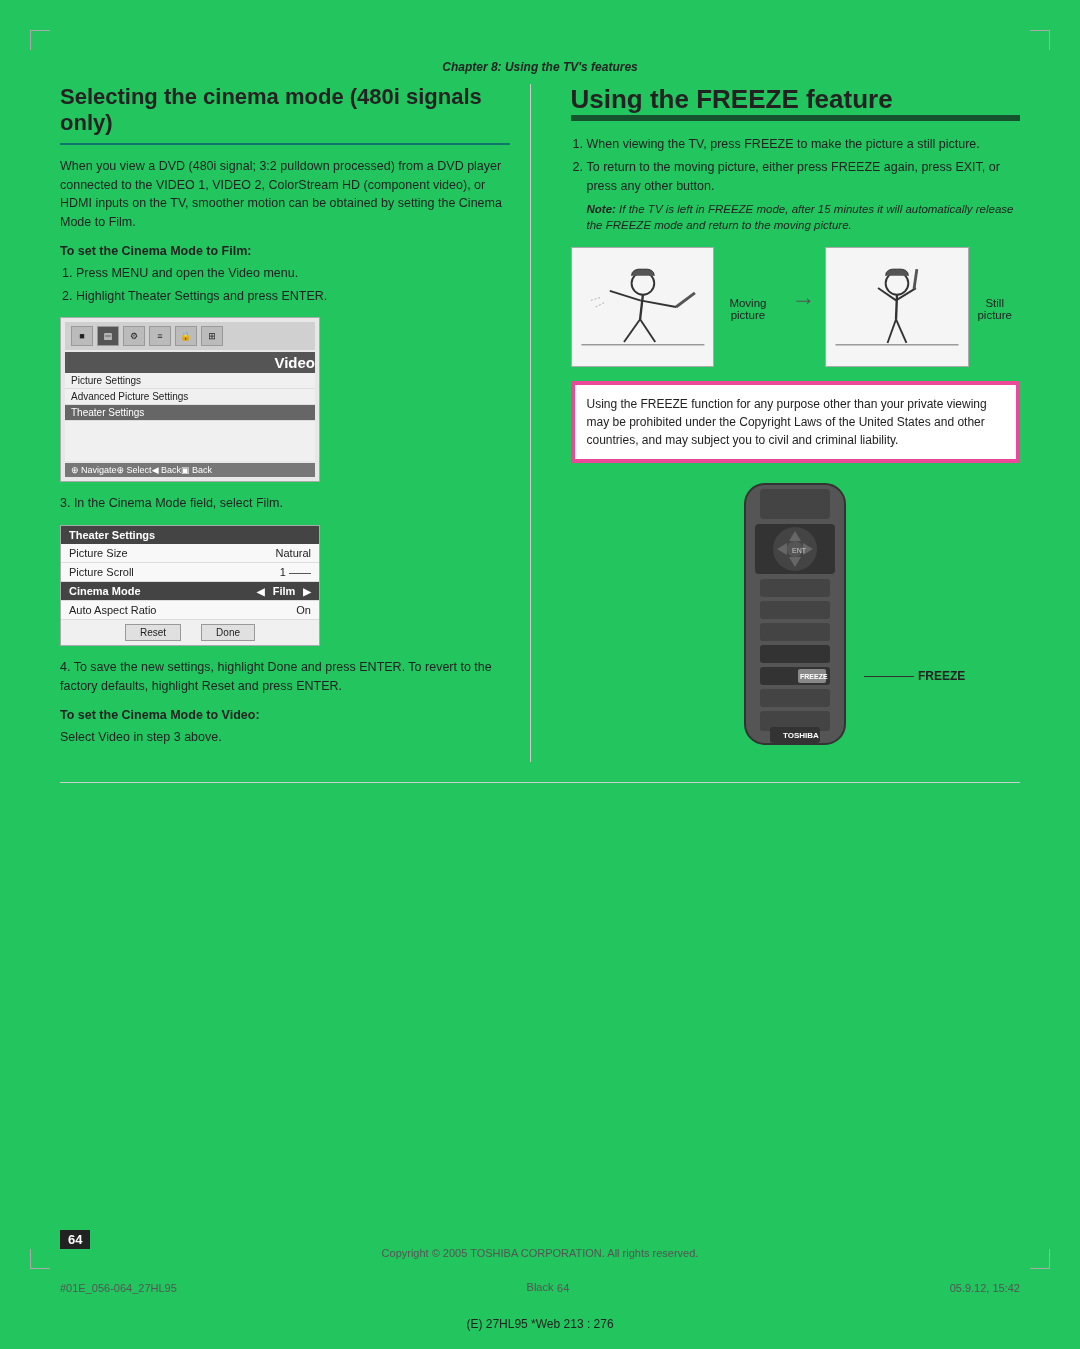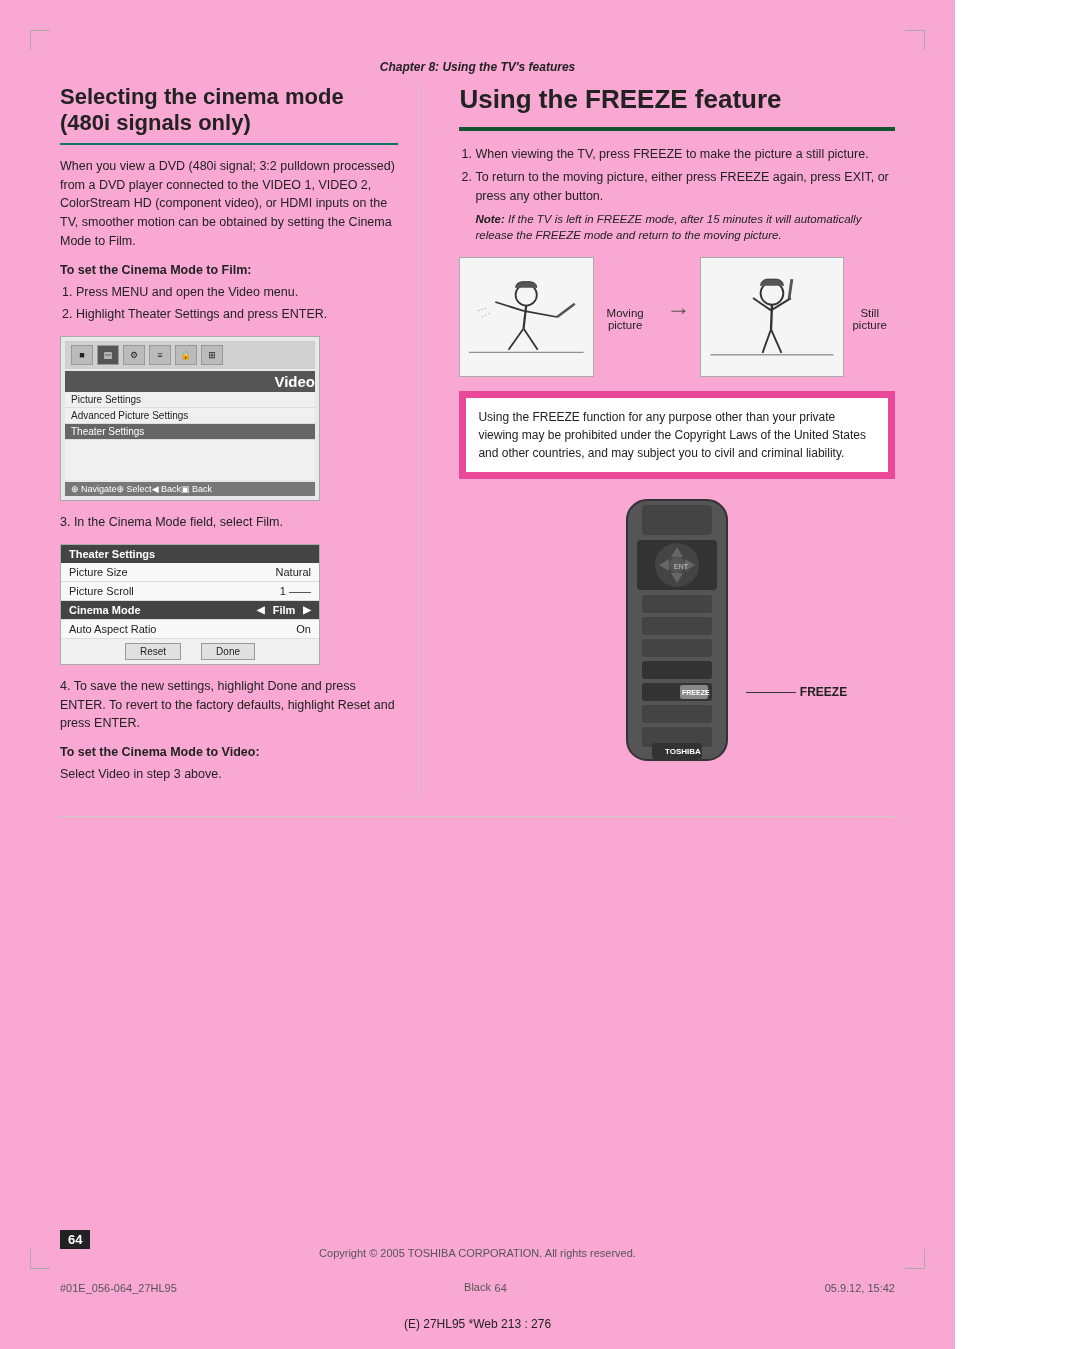--- a/index.html
+++ b/index.html
@@ -7,23 +7,23 @@
       width: 1080px;
       min-height: 1349px;
       background: #fff;
       font-family: Arial, Helvetica, sans-serif;
       font-size: 13px;
       color: #222;
       position: relative;
     }
 
     .page-container {
-      width: 955px;
+      width: 1080px;
       min-height: 1349px;
-      background: #f9a8d4;
+      background: #22c55e;
       padding: 0;
       position: relative;
     }
 
     
     .corner-mark {
       position: absolute;
       width: 20px;
       height: 20px;
       border-color: #aaa;
@@ -215,22 +215,22 @@
       border: 1px solid #999;
       padding: 2px 14px;
       font-size: 10px;
       background: #e0e0e0;
     }
 
     
     .right-section-title {
       font-size: 26px;
       font-weight: bold;
-      padding-bottom: 12px;
-      border-bottom: 4px solid #14532d;
+      padding-bottom: 0;
+      border-bottom: 6px solid #14532d;
       margin-bottom: 14px;
     }
 
     .note-text {
       font-style: italic;
       font-size: 11.5px;
       line-height: 1.4;
       margin-top: 6px;
     }
 
@@ -265,21 +265,21 @@
     }
 
     .picture-item {
       display: flex;
       align-items: center;
       justify-content: center;
     }
 
     
     .notice-box {
-      border: 7px solid #ec4899;
+      border: 4px solid #ec4899;
       padding: 10px 12px;
       font-size: 12px;
       line-height: 1.5;
       margin: 10px 0;
       background: #fff;
     }
 
     
     .remote-area {
       display: flex;

